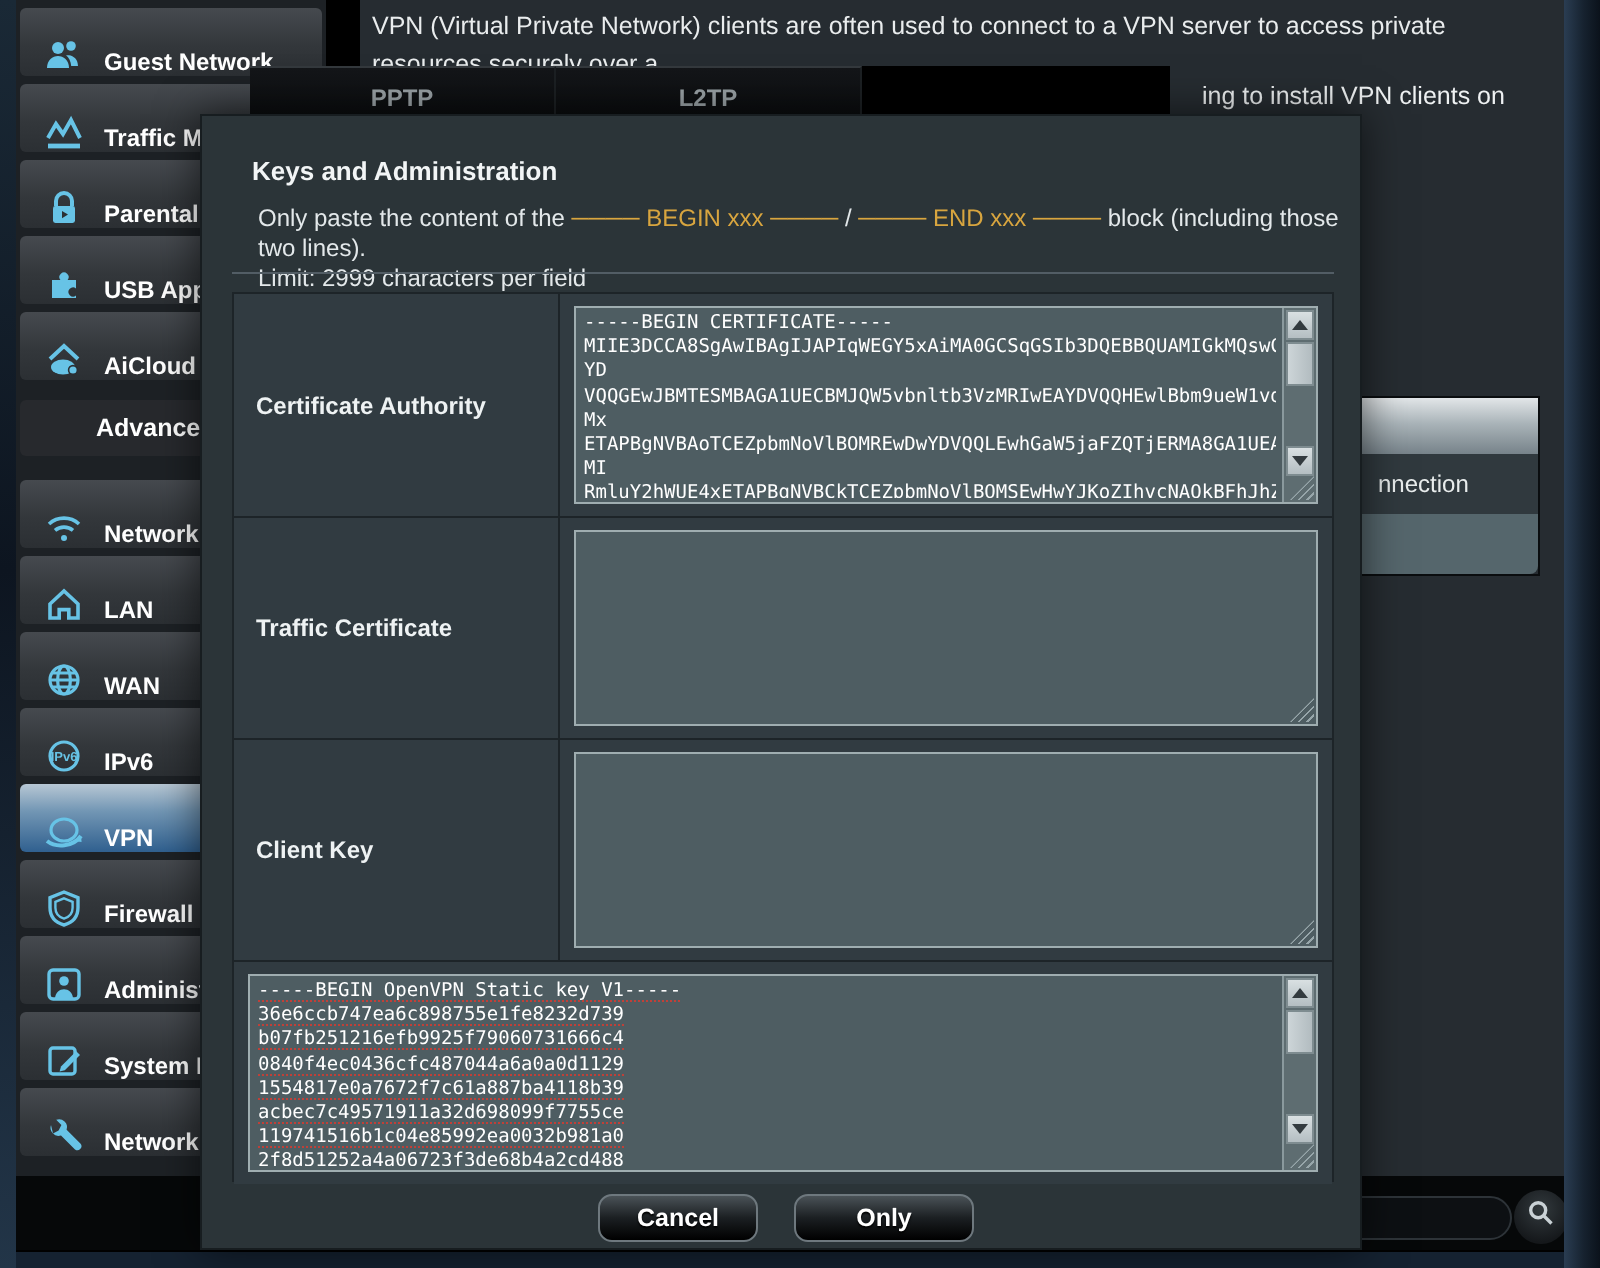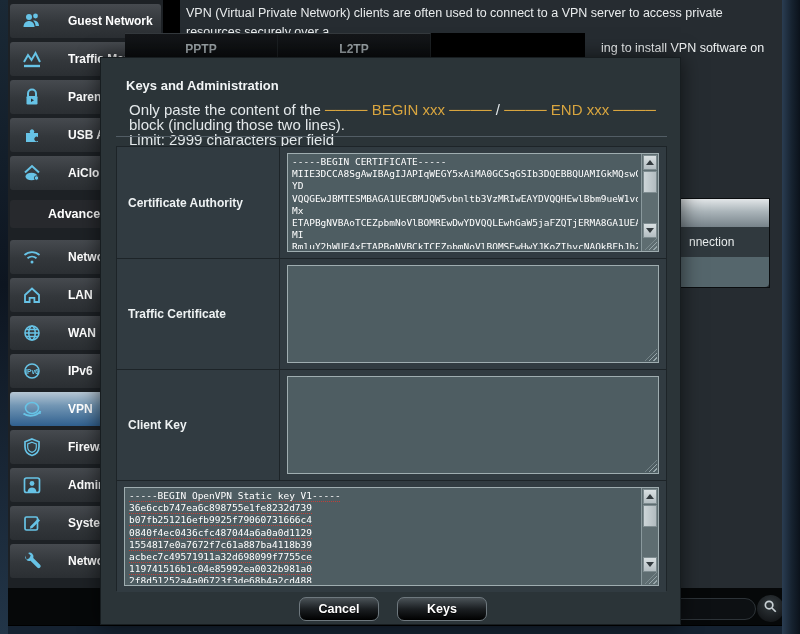--- a/index.html
+++ b/index.html
@@ -10,21 +10,21 @@
   }
   
   .left-strip { position:absolute; left:0; top:0; width:8px; height:634px;
     background:linear-gradient(180deg,#1a2936 0%,#0d1520 45%,#223548 100%); }
   .right-strip { position:absolute; left:782px; top:0; width:18px; height:634px;
     background:linear-gradient(90deg,#2a3d52 0%,#16222f 55%,#0b121b 100%); }
 
   
   .sidebar { position:absolute; left:8px; top:0; width:155px; height:588px; background:#1d2125; }
   .side-item { position:absolute; left:2px; width:151px; height:34px;
-    display:flex; align-items:center; gap:25px; padding-left:11px;
+    display:flex; align-items:flex-end; gap:9px; padding-left:11px;
     background:linear-gradient(180deg,#464a4f 0%,#33373b 55%,#2b2f33 100%);
     border-radius:3px; color:#fff; font-weight:bold; font-size:12px; white-space:nowrap; cursor:pointer; }
   .side-item.active { background:linear-gradient(180deg,#b7c7d4 0%,#7296b4 40%,#30608f 100%); }
   .side-header { position:absolute; left:2px; width:151px; height:28px; background:#27292d;
     color:#fff; font-weight:bold; font-size:12.5px; line-height:28px; padding-left:38px;
     white-space:nowrap; border-radius:3px; }
   .icon20 { width:22px; height:20px; flex:0 0 22px; color:#67c3e6; }
   .icon20 svg { width:100%; height:100%; display:block; }
 
   .content-gap { position:absolute; left:163px; top:0; width:17px; height:588px; background:#000; }
@@ -54,21 +54,21 @@
     background:radial-gradient(circle at 50% 35%,#32393d 0%,#15181b 75%); border:1px solid #59626
 7; cursor:pointer; display:flex; align-items:center; justify-content:center; }
   .search-btn svg { width:15px; height:15px; }
   .bottom-strip { position:absolute; left:8px; top:625px; width:774px; height:9px;
     background:#152231; border-top:1px solid #000; }
 
   
   .modal { position:absolute; left:100px; top:57px; width:581px; height:568px;
     background:#2b3438; border:1px solid #171d20; box-shadow:0 0 20px rgba(0,0,0,.6); }
   .modal-title { position:absolute; left:25px; top:20px; color:#f2f5f6; font-weight:bold; font-size:13px; }
-  .modal-note { position:absolute; left:28px; top:44px; color:#e3e8ea; font-size:15px; line-height:15px; }
+  .modal-note { position:absolute; left:28px; top:44px; color:#e3e8ea; font-size:12px; line-height:15px; }
   .hl { color:#d8a53f; }
   .modal-sep { position:absolute; left:15px; top:78px; width:551px; border-top:1px solid #525d65; }
   .form { position:absolute; left:15px; top:88px; width:551px; height:445px; border:1px solid #1d2428; }
   .form-row { display:flex; height:111px; border-bottom:1px solid #1d2428; background:#313b41; }
   .form-row:first-child { height:112px; }
   .form-row:last-child { border-bottom:none; }
   .form-label { width:163px; flex:0 0 163px; border-right:1px solid #1d2428;
     display:flex; align-items:center; padding-left:11px; color:#eef2f3; font-weight:bold; font-size:12px; }
   .form-value { flex:1; padding:6px 7px 6px 7px; }
   .field { position:relative; width:100%; height:100%; background:#4e5d62; border:1px solid #9fadb0; }
@@ -263,21 +263,21 @@
       <span>public network.</span>
     </div>
   </div>
 
   <div class="tabstrip">
     <div class="tab">PPTP</div>
     <div class="tab">L2TP</div>
     <div class="tab active">OpenVPN</div>
   </div>
 
-  <div class="frag-install">ing to install VPN software on</div>
+  <div class="frag-install">ing to install VPN clients on</div>
 
   <div class="panel-table">
     <div class="pt-header"></div>
     <div class="pt-row">
       <span>nnection</span>
     </div>
     <div class="pt-row2"></div>
   </div>
 
   <div class="footer-black">
@@ -372,17 +372,17 @@
                 </div>
             </div>
             <div class="grip"></div>
           </div>
         </div>
       </div>
 
     </div>
 
     <button id="btn-cancel" class="modal-footer-btn">Cancel</button>
-    <button id="btn-save" class="modal-footer-btn">Keys</button>
+    <button id="btn-save" class="modal-footer-btn">Only</button>
   </div>
 
   <div class="right-strip"></div>
 </div>
 
 </body></html>

